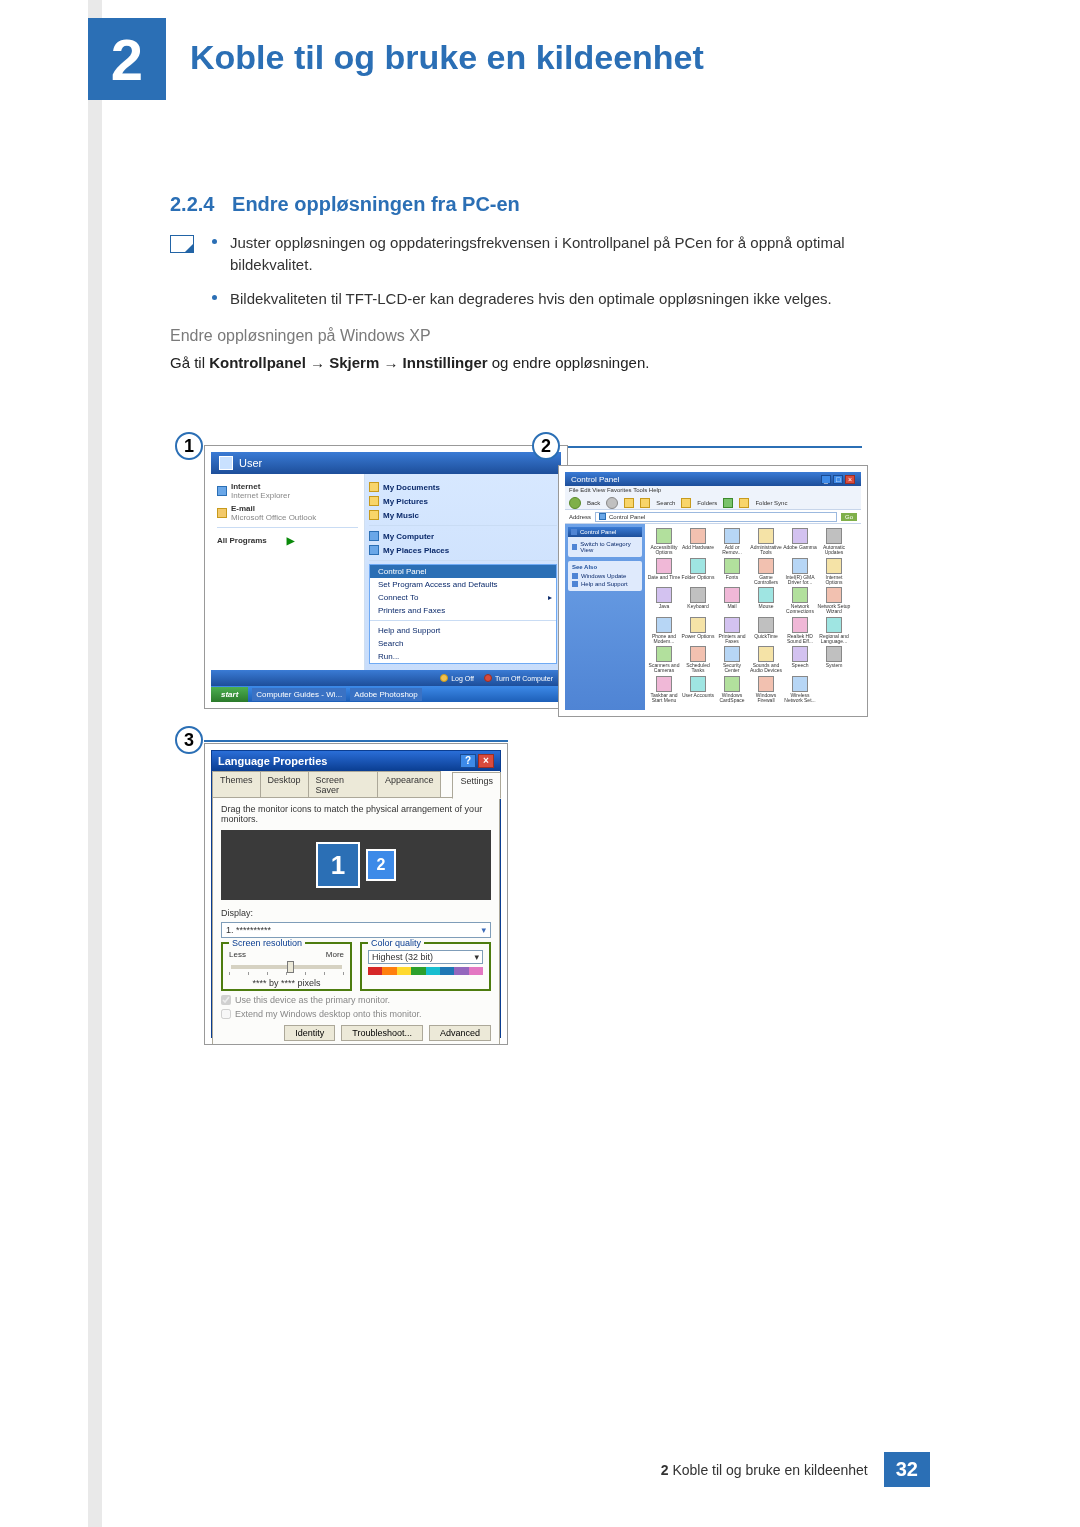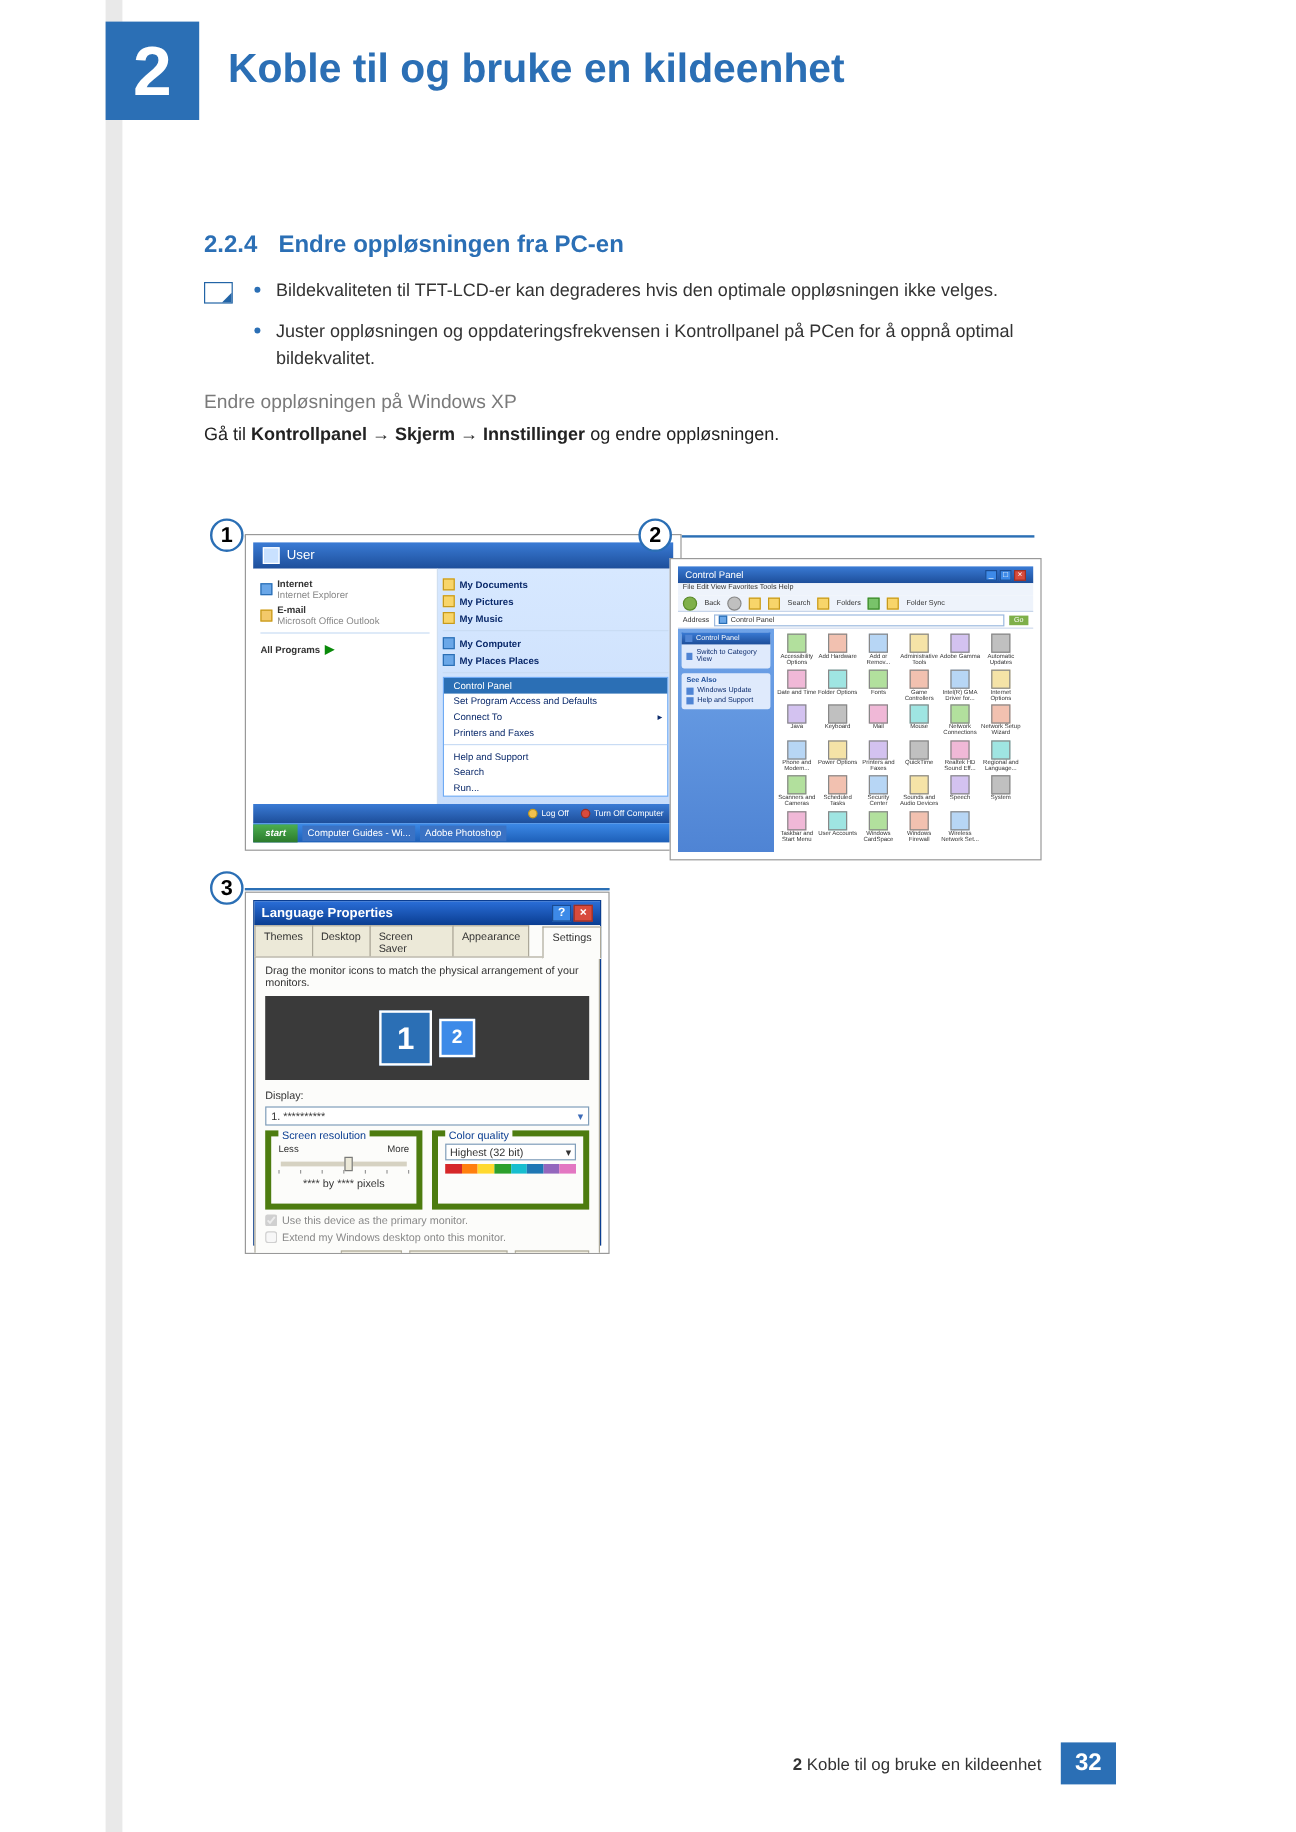--- a/index.html
+++ b/index.html
@@ -120,21 +120,21 @@
   .sm-right {
     flex:1;
     background: linear-gradient(#d7e8ff,#c8ddfb);
     font-size:8px; color:#0b2a6b; padding:6px 4px;
   }
   .sm-item{display:flex;align-items:center;gap:4px;padding:2px 0;}
   .sm-item .ic{width:10px;height:10px;background:#6aa7e8;border:1px solid #2b6fb5;}
   .sm-right .ic{background:#f8d56a;border-color:#c79a1c;}
   .sm-right .ic.blue{background:#6aa7e8;border-color:#2b6fb5;}
   .sm-divider{height:1px;background:#c9dcf4;margin:3px 0;}
-  .sm-allprograms{margin-top:auto;font-weight:bold;color:#333;display:flex;align-items:center;gap:4px;padding:4px 0 2px;}
+  .sm-allprograms{margin-top:auto;font-weight:bold;color:#333;display:flex;align-items:center;gap:20px;padding:4px 0 2px;}
   .sm-allprograms .arrow{color:#0a8a0a;font-size:10px;}
   .sm-sub{
     background:#fff;border:1px solid #6faaf4;font-size:8px;
   }
   .sm-sub .sub-item{display:flex;align-items:center;gap:4px;padding:2px 4px;}
   .sm-sub .sub-item.sel{background:#2b6fb5;color:#fff;}
   .sm-footer{height:18px;background:linear-gradient(#3a7bd5,#1d4e9a);display:flex;justify-content:flex-end;align-items:center;gap:10px;padding:0 8px;}
   .sm-footer .btn{font-size:7px;color:#fff;display:flex;align-items:center;gap:3px;}
   .sm-footer .btn .ic2{width:8px;height:8px;border-radius:50%;}
   .sm-footer .ic2.y{background:#f2c14e;border:1px solid #c79a1c;}
@@ -181,21 +181,21 @@
   .dp-tab{padding:3px 7px;border:1px solid #aca899;border-bottom:none;background:#ece9d8;margin-right:-1px;}
   .dp-tab.active{background:#fcfcfa;font-weight:normal;border-bottom:1px solid #fcfcfa;position:relative;top:1px;margin-left:12px;}
   .dp-pane{flex:1;background:#fcfcfa;border:1px solid #aca899;margin:-1px 0 0 0;padding:6px 8px;font-size:9px;color:#333;display:flex;flex-direction:column;gap:4px;}
   .dp-monitors{background:#3a3a3a;height:70px;display:flex;align-items:center;justify-content:center;gap:6px;margin:2px 0 4px;}
   .mon{background:#2b6fb5;border:2px solid #fff;color:#fff;font-size:26px;font-weight:bold;display:flex;align-items:center;justify-content:center;}
   .mon.m1{width:44px;height:46px;}
   .mon.m2{width:30px;height:32px;background:#3d8ae8;font-size:16px;}
   .dp-select{border:1px solid #7f9db9;background:#fff;height:16px;font-size:9px;padding:1px 4px;display:flex;align-items:center;justify-content:space-between;}
   .dp-select .arw{color:#3d6bb8;}
   .dp-row{display:flex;gap:8px;}
-  .dp-group{border:5px solid #4d7c0f;padding:6px 6px 12px;position:relative;flex:1;}
+  .dp-group{border:2px solid #4d7c0f;padding:6px 6px 1px;position:relative;flex:1;}
   .dp-group .legend{position:absolute;top:-6px;left:6px;background:#fcfcfa;padding:0 3px;font-size:9px;color:#0a3d91;}
   .slider{height:4px;background:#d6d2c2;margin:6px 2px 3px;position:relative;}
   .slider .thumb{position:absolute;top:-4px;left:50%;width:7px;height:12px;background:#ece9d8;border:1px solid #7a7a7a;}
   .slider-labels{display:flex;justify-content:space-between;font-size:8px;}
   .ticks{display:flex;justify-content:space-between;margin-top:1px;}
   .ticks span{width:1px;height:3px;background:#999;}
   .dp-combo{border:1px solid #7f9db9;background:#fff;height:14px;font-size:9px;padding:0 3px;display:flex;align-items:center;justify-content:space-between;}
   .color-strip{height:8px;margin-top:3px;display:flex;}
   .color-strip span{flex:1;}
   .cs1{background:#d62728;}.cs2{background:#ff7f0e;}.cs3{background:#ffd92f;}
@@ -224,22 +224,22 @@
 <div class="chapter-title">Koble til og bruke en kildeenhet</div>
 
 <div class="section-heading">
   <span class="section-number">2.2.4</span>
   <span>Endre oppløsningen fra PC-en</span>
 </div>
 
 <div class="note-box">
   <div class="note-icon"></div>
   <ul class="bullets">
+    <li>Juster oppløsningen og oppdateringsfrekvensen i Kontrollpanel på PCen for å oppnå optimal bildekvalitet.</li>
     <li>Bildekvaliteten til TFT-LCD-er kan degraderes hvis den optimale oppløsningen ikke velges.</li>
-    <li>Juster oppløsningen og oppdateringsfrekvensen i Kontrollpanel på PCen for å oppnå optimal bildekvalitet.</li>
   </ul>
 </div>
 
 <div class="subheading">Endre oppløsningen på Windows XP</div>
 <div class="bodytext">
   <span>Gå til </span>
   <b>Kontrollpanel</b>
   <span> → </span>
   <b>Skjerm</b>
   <span> → </span>

